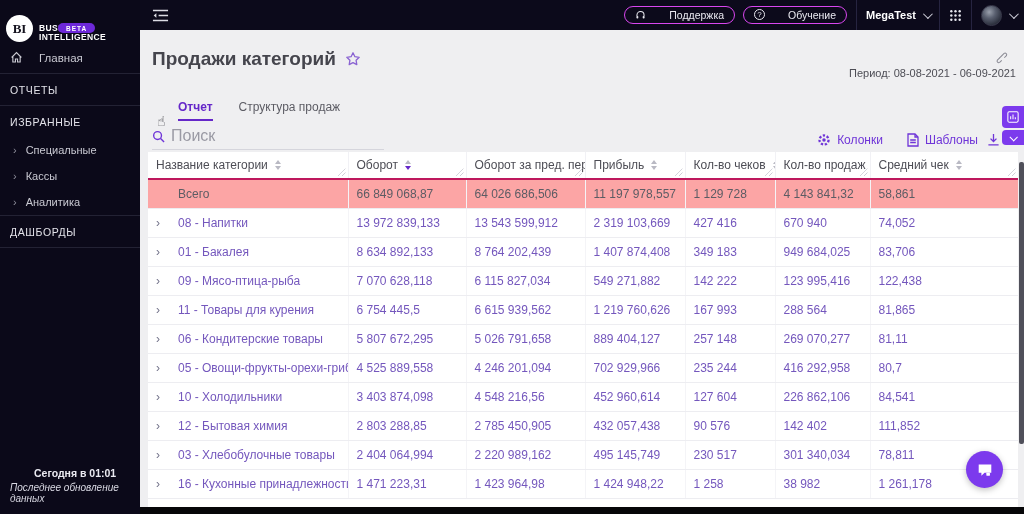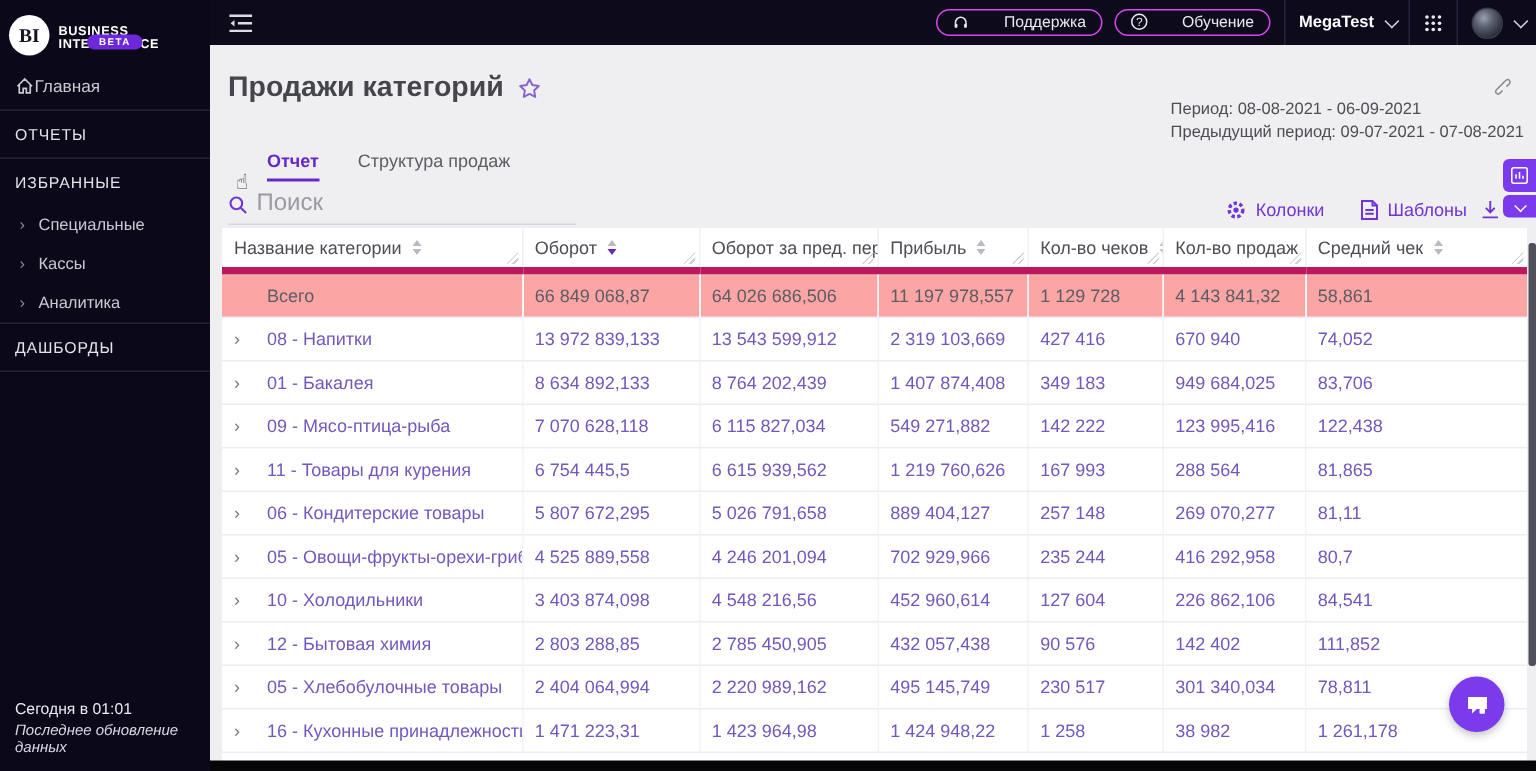--- a/index.html
+++ b/index.html
@@ -2,68 +2,68 @@
 <html><head>
 <meta charset="utf-8">
 <style>
   * { box-sizing: border-box; margin: 0; padding: 0; }
   html,body { width:1024px; height:514px; overflow:hidden; }
   body { font-family: "Liberation Sans", "DejaVu Sans", sans-serif; }
   .app { position:relative; width:1024px; height:514px; background:#efeff1; overflow:hidden; }
 
   
   .sidebar { position:absolute; left:0; top:0; width:140px; height:514px; background:#0b0919; z-index:4; display:flex; flex-direction:column; color:#d6d6de; }
-  .logo-row { position:relative; height:42px; padding:5px 6px 0 6px; display:flex; gap:6px; align-items:center; }
+  .logo-row { position:relative; height:42px; padding:5px 6px 0 6px; display:flex; gap:6px; align-items:flex-end; }
   .logo-circle { width:27px; height:27px; border-radius:50%; background:#fff; display:flex; align-items:center; justify-content:center; font-family:"Liberation Serif", serif; font-weight:bold; font-size:13px; color:#15131f; flex:0 0 auto; }
   .logo-text { font-size:8.5px; font-weight:700; letter-spacing:.4px; color:#fff; line-height:9px; padding-top:3px; }
   .beta-badge { position:absolute; left:58px; top:23px; background:#6d28d9; color:#fff; font-size:6.5px; font-weight:700; letter-spacing:1px; padding:1.5px 8px; border-radius:7px; }
-  .side-item { display:flex; align-items:center; gap:0; padding:9px 10px; font-size:11.5px; color:#c9c9d2; cursor:pointer;text-align:right; }
+  .side-item { display:flex; align-items:center; gap:16px; padding:9px 10px; font-size:11.5px; color:#c9c9d2; cursor:pointer;text-align:right; }
   .side-sec { padding:10px 10px 9px 10px; font-size:10.5px; letter-spacing:.6px; color:#e3e3ea; border-top:1px solid #232234; cursor:pointer; }
   .side-sub { display:flex; align-items:center; gap:9px; padding:7px 10px 7px 13px; font-size:11px; color:#c9c9d2; cursor:pointer; }
   .chev-r { color:#8f8f9c; font-size:11px; line-height:1; }
   .side-group-end { border-bottom:1px solid #232234; }
   .side-footer { margin-top:auto; padding:10px 10px 10px 10px; }
-  .side-footer .t1 { font-size:10.5px; font-weight:400; color:#eaeaf1; margin-bottom:3px; }
+  .side-footer .t1 { font-size:10.5px; font-weight:700; color:#eaeaf1; margin-bottom:3px;margin-left:24px; }
   .side-footer .t2 { font-size:10px; font-style:italic; color:#d8d8e2; }
 
   
   .topbar { position:absolute; left:140px; right:0; top:0; height:30px; background:#0c0a1b; display:flex; align-items:center; padding:0 8px 0 12px; z-index:4; }
   .tb-spacer { flex:1; }
   .pill { display:flex; gap:23px; border:1px solid #d946ef; border-radius:11px; padding:2px 10px; color:#e9e9f0; font-size:10.5px; cursor:pointer; background:transparent; }
   .tb-div { width:1px; height:30px; background:#262440; margin:0 9px; }
   .account { display:flex; align-items:center; gap:7px; color:#fff; font-size:11px; font-weight:700; cursor:pointer; }
   .chev-d { width:7px; height:7px; border-right:1.5px solid #cfcfda; border-bottom:1.5px solid #cfcfda; transform:rotate(45deg) translateY(-2px); display:inline-block; }
   .avatar { width:21px; height:21px; border-radius:50%; background:radial-gradient(circle at 38% 32%, #9aa0ac 0%, #5a6070 35%, #2b2f3c 75%, #1a1c26 100%); border:1px solid #3a3a4c; cursor:pointer; }
   .q-circle { width:11px; height:11px; border:1px solid #e9e9f0; border-radius:50%; font-size:8px; display:flex; align-items:center; justify-content:center; }
 
   
   .main { position:absolute; left:140px; top:30px; right:0; bottom:0; background:#efeff1; }
   .page-title { position:absolute; left:12px; top:18px; font-size:19px; color:#45454d; display:flex; align-items:center; gap:9px; }
   .link-btn { position:absolute; right:15px; top:21px; color:#8a8a94; cursor:pointer; }
-  .periods { position:absolute; right:8px; top:36px; font-size:11px; color:#4d4d55; line-height:15px;margin-left:24px; }
+  .periods { position:absolute; right:8px; top:36px; text-align:right; font-size:11px; color:#4d4d55; line-height:15px;margin-left:24px; }
   .tabs { position:absolute; left:12px; top:70px; display:flex; gap:26px; font-size:12px; }
   .tab { color:#5c5c64; padding-bottom:5px; cursor:pointer; }
   .tab.active { color:#6527c9; font-weight:700; border-bottom:2px solid #6527c9;margin-left:26px; }
   .cursor-hand { position:absolute; left:17px; top:83px; font-size:14px; color:#3a3a42; z-index:6; text-shadow:0 0 2px #fff; }
   .search { position:absolute; left:12px; top:97px; width:232px; display:flex; align-items:center; gap:6px; border-bottom:1px solid #d5d5dc; padding-bottom:4px; }
   .search input { border:none; outline:none; background:transparent; font-size:16px; color:#333; width:100%; font-family:inherit; }
   .search input::placeholder { color:#9a9aa4; }
   .toolbar-right { position:absolute; right:46px; top:103px; display:flex; align-items:center; gap:24px; font-size:12px; color:#6f35d8; }
   .tool-btn { display:flex; align-items:center; gap:6px; cursor:pointer; }
   .dl-btn { position:absolute; right:24px; top:103px; cursor:pointer; color:#6f35d8; }
   .side-toggles { position:absolute; right:0; top:76px; width:22px; display:flex; flex-direction:column; gap:2px; z-index:5; }
   .side-toggle { background:#7c3aed; color:#fff; border-radius:4px 0 0 4px; display:flex; align-items:center; justify-content:center; cursor:pointer; }
   .side-toggle.big { height:22px; }
   .side-toggle.small { height:15px; }
 
   
   .table-wrap { position:absolute; left:8px; top:122px; right:6px; bottom:0; background:#fff; overflow:hidden; }
   table { border-collapse:collapse; table-layout:fixed; width:870px; }
   th, td { text-align:left; font-weight:400; overflow:hidden; white-space:nowrap; }
-  th { font-size:12px; color:#4d4d55; padding:6px 8px; border-bottom:5px solid #be185d; border-right:1px solid #f1f1f5; position:relative; height:27px; cursor:pointer; }
+  th { font-size:12px; color:#4d4d55; padding:6px 8px; border-bottom:2px solid #be185d; border-right:1px solid #f1f1f5; position:relative; height:27px; cursor:pointer; }
   th .hwrap { display:flex; align-items:center; }
   th::after { content:""; position:absolute; right:2px; bottom:2px; width:8px; height:8px; background:repeating-linear-gradient(135deg, transparent 0 2px, #c9c9d3 2px 3px); clip-path:polygon(100% 0, 100% 100%, 0 100%); opacity:.9; }
   .sort { display:inline-flex; flex-direction:column; gap:2px; margin-left:7px; }
   .sort i { display:block; width:0; height:0; border-left:3.5px solid transparent; border-right:3.5px solid transparent; }
   .sort .up { border-bottom:4px solid #b9b9c3; }
   .sort .dn { border-top:4px solid #b9b9c3; }
   .sort.desc .dn { border-top-color:#6527c9; }
   td { font-size:12px; padding:7px 8px; border-bottom:1px solid #ededf1; border-right:1px solid #f4f4f7; height:29px; color:#7457bd; }
   tr.total-row td { color:#5c5c64; background:#fca5a5; }
   tr.data-row { cursor:pointer; background:#fff; }
@@ -177,21 +177,20 @@
 
     <span class="link-btn icon">
       <svg width="14" height="14" viewBox="0 0 16 16" fill="none" stroke="#8a8a94" stroke-width="1.4">
           <path d="M9.5 6.5l3.2-3.2a2.3 2.3 0 013.2 3.2L13 9.4M6.5 9.5L3.3 12.7a2.3 2.3 0 003.2 3.2l2.9-2.9" transform="scale(.82)"></path>
           <path d="M6 10l4-4" transform="scale(.82)"></path>
         </svg>
     </span>
 
     <div class="periods">
       <div>Период: 08-08-2021 - 06-09-2021</div>
-      <div>Предыдущий период: 09-07-2021 - 07-08-2021</div>
     </div>
 
     <nav class="tabs">
       <div class="tab active">Отчет</div>
       <div class="tab">Структура продаж</div>
     </nav>
     <div class="cursor-hand">☝</div>
 
     <div class="search">
       <span class="icon">
@@ -389,21 +388,21 @@
             <tr class="data-row">
               <td class="name"><span class="chev">›</span><span>12 - Бытовая химия</span></td>
               <td>2 803 288,85</td>
               <td>2 785 450,905</td>
               <td>432 057,438</td>
               <td>90 576</td>
               <td>142 402</td>
               <td>111,852</td>
             </tr>
             <tr class="data-row">
-              <td class="name"><span class="chev">›</span><span>05 - Хлебобулочные товары</span></td>
+              <td class="name"><span class="chev">›</span><span>03 - Хлебобулочные товары</span></td>
               <td>2 404 064,994</td>
               <td>2 220 989,162</td>
               <td>495 145,749</td>
               <td>230 517</td>
               <td>301 340,034</td>
               <td>78,811</td>
             </tr>
             <tr class="data-row">
               <td class="name"><span class="chev">›</span><span>16 - Кухонные принадлежности и декор</span></td>
               <td>1 471 223,31</td>

